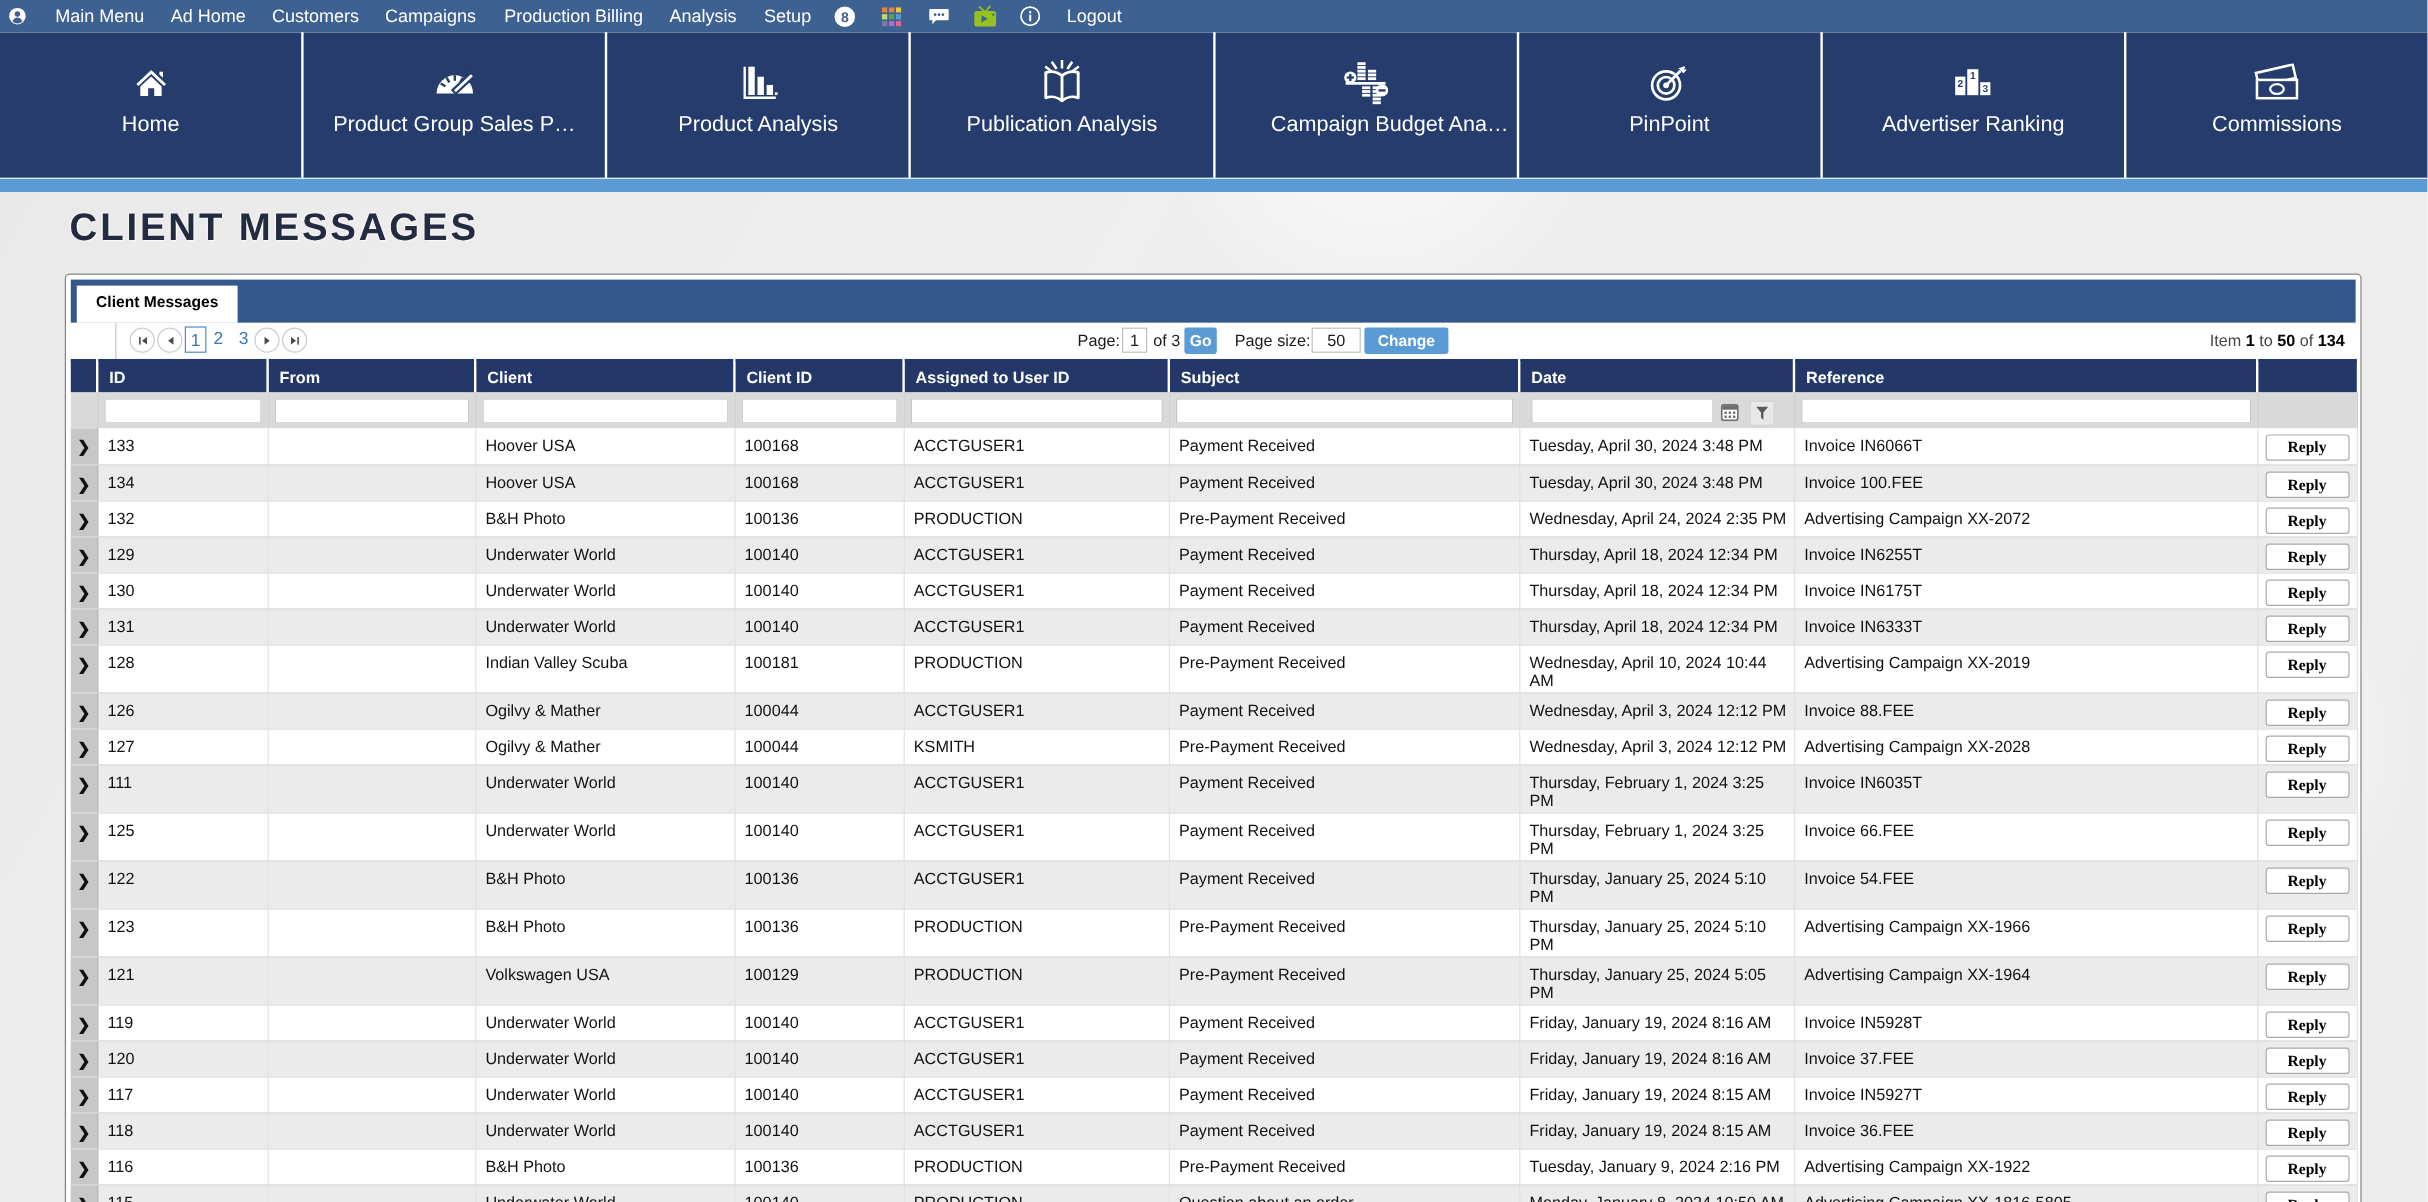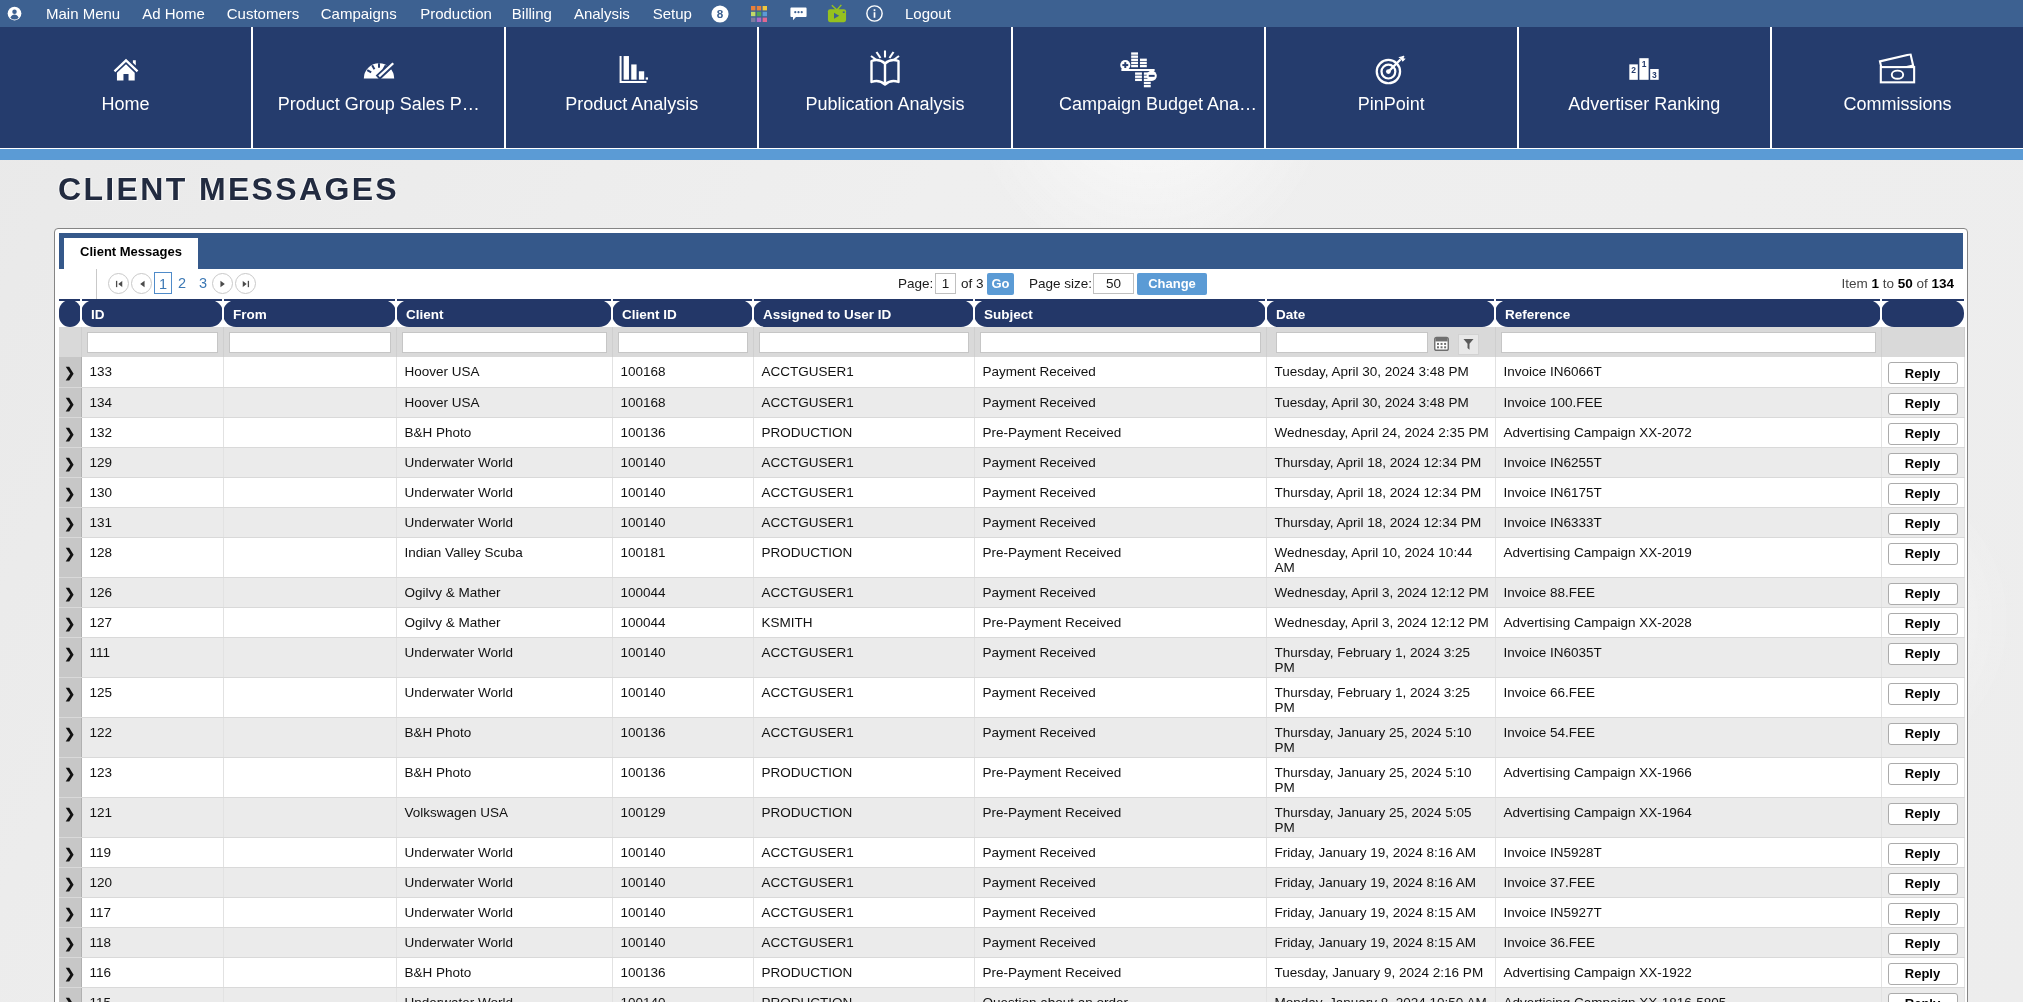--- a/index.html
+++ b/index.html
@@ -72,61 +72,60 @@
   font-size:13px; border:none; border-radius:2px; text-align:center; line-height:22px;
 }
 .iteminfo { position:absolute; right:9px; top:7px; color:#444; }
 .iteminfo b { color:#000; }
 
 table { border-collapse:collapse; table-layout:fixed; width:1905px; font-size:13.5px; }
 th {
   background:#233768; color:#fff; font-weight:bold; text-align:left;
   height:27px; padding:0 0 0 9px; border-right:2px solid #fff; border-top:2px solid #233768;
   font-size:13.5px;
-  border-radius:13px;
 }
 th:last-child { border-right:none; }
 tr.filter td { background:#d9d9d9; height:30px; border-right:1px solid #cfcfcf; padding:0 5px; vertical-align:middle; }
 tr.filter input {
   width:100%; height:21px; border:1px solid #c6c6c6; background:#fff;
   font-family:"Liberation Sans", sans-serif;
 }
 td { vertical-align:top; }
 tr.r td {
   border-bottom:1px solid #d9d9d9; border-right:1px solid #e2e2e2;
   padding:7px 4px 0 8px; color:#111; line-height:15px;
 }
 tr.r { background:#fff; height:30px; }
 tr.r.alt { background:#ebebeb; }
 tr.r.tall { height:40px; }
 td.exp { background:#c7c7c7; border-right:1px solid #b0b0b0 !important; padding:0 !important; text-align:center; }
 td.exp span { display:block; margin-top:8px; font-weight:bold; font-size:13px; color:#111; }
 td.rpl { padding:5px 0 0 0 !important; text-align:center; }
 .replybtn {
   width:70px; height:22px; background:#fff; border:1px solid #ababab; border-radius:3px;
-  font-weight:bold; font-size:13px; font-family:Liberation Sans, sans-serif; color:#000;
+  font-weight:bold; font-size:13px; font-family:Liberation Serif, serif; color:#000;
 }
 .dficons { position:relative; }
 .dficons input { width:152px !important; }
 </style>
 </head>
 <body>
 
 <div class="topbar">
   <svg class="usr" viewBox="0 0 24 24">
       <circle cx="12" cy="12" r="11" fill="#fff"></circle>
       <circle cx="12" cy="9" r="3.6" fill="#3d6191"></circle>
       <path d="M5.4 18.6 a8.8 8.8 0 0 0 13.2 0 c-1.4 -3.4 -4 -5 -6.6 -5 c-2.6 0 -5.2 1.6 -6.6 5z" fill="#3d6191"></path>
     </svg>
   <span class="mitem" style="margin-left:24px;text-align:center;">Main Menu</span>
   <span class="mitem">Ad Home</span>
   <span class="mitem">Customers</span>
   <span class="mitem" style="margin-left:21.5px;">Campaigns</span>
   <span class="mitem" style="margin-left:23.5px;">Production</span>
-  <span class="mitem" style="margin-left:20px;text-align:right;">Billing</span>
+  <span class="mitem" style="margin-left:4px;text-align:right;">Billing</span>
   <span class="mitem" style="margin-left:22px;">Analysis</span>
   <span class="mitem" style="margin-left:23px;">Setup</span>
   <span class="ticon" style="margin-left:19px;">
       <svg width="18" height="18" viewBox="0 0 20 20">
         <circle cx="10" cy="10" r="9.5" fill="#fff"></circle>
         <text x="10" y="14.5" font-size="13" font-weight="bold" fill="#3d6191" text-anchor="middle">8</text>
       </svg>
     </span>
   <span class="ticon" style="margin-left:22px;">
       <svg width="16" height="16" viewBox="0 0 16 16">

